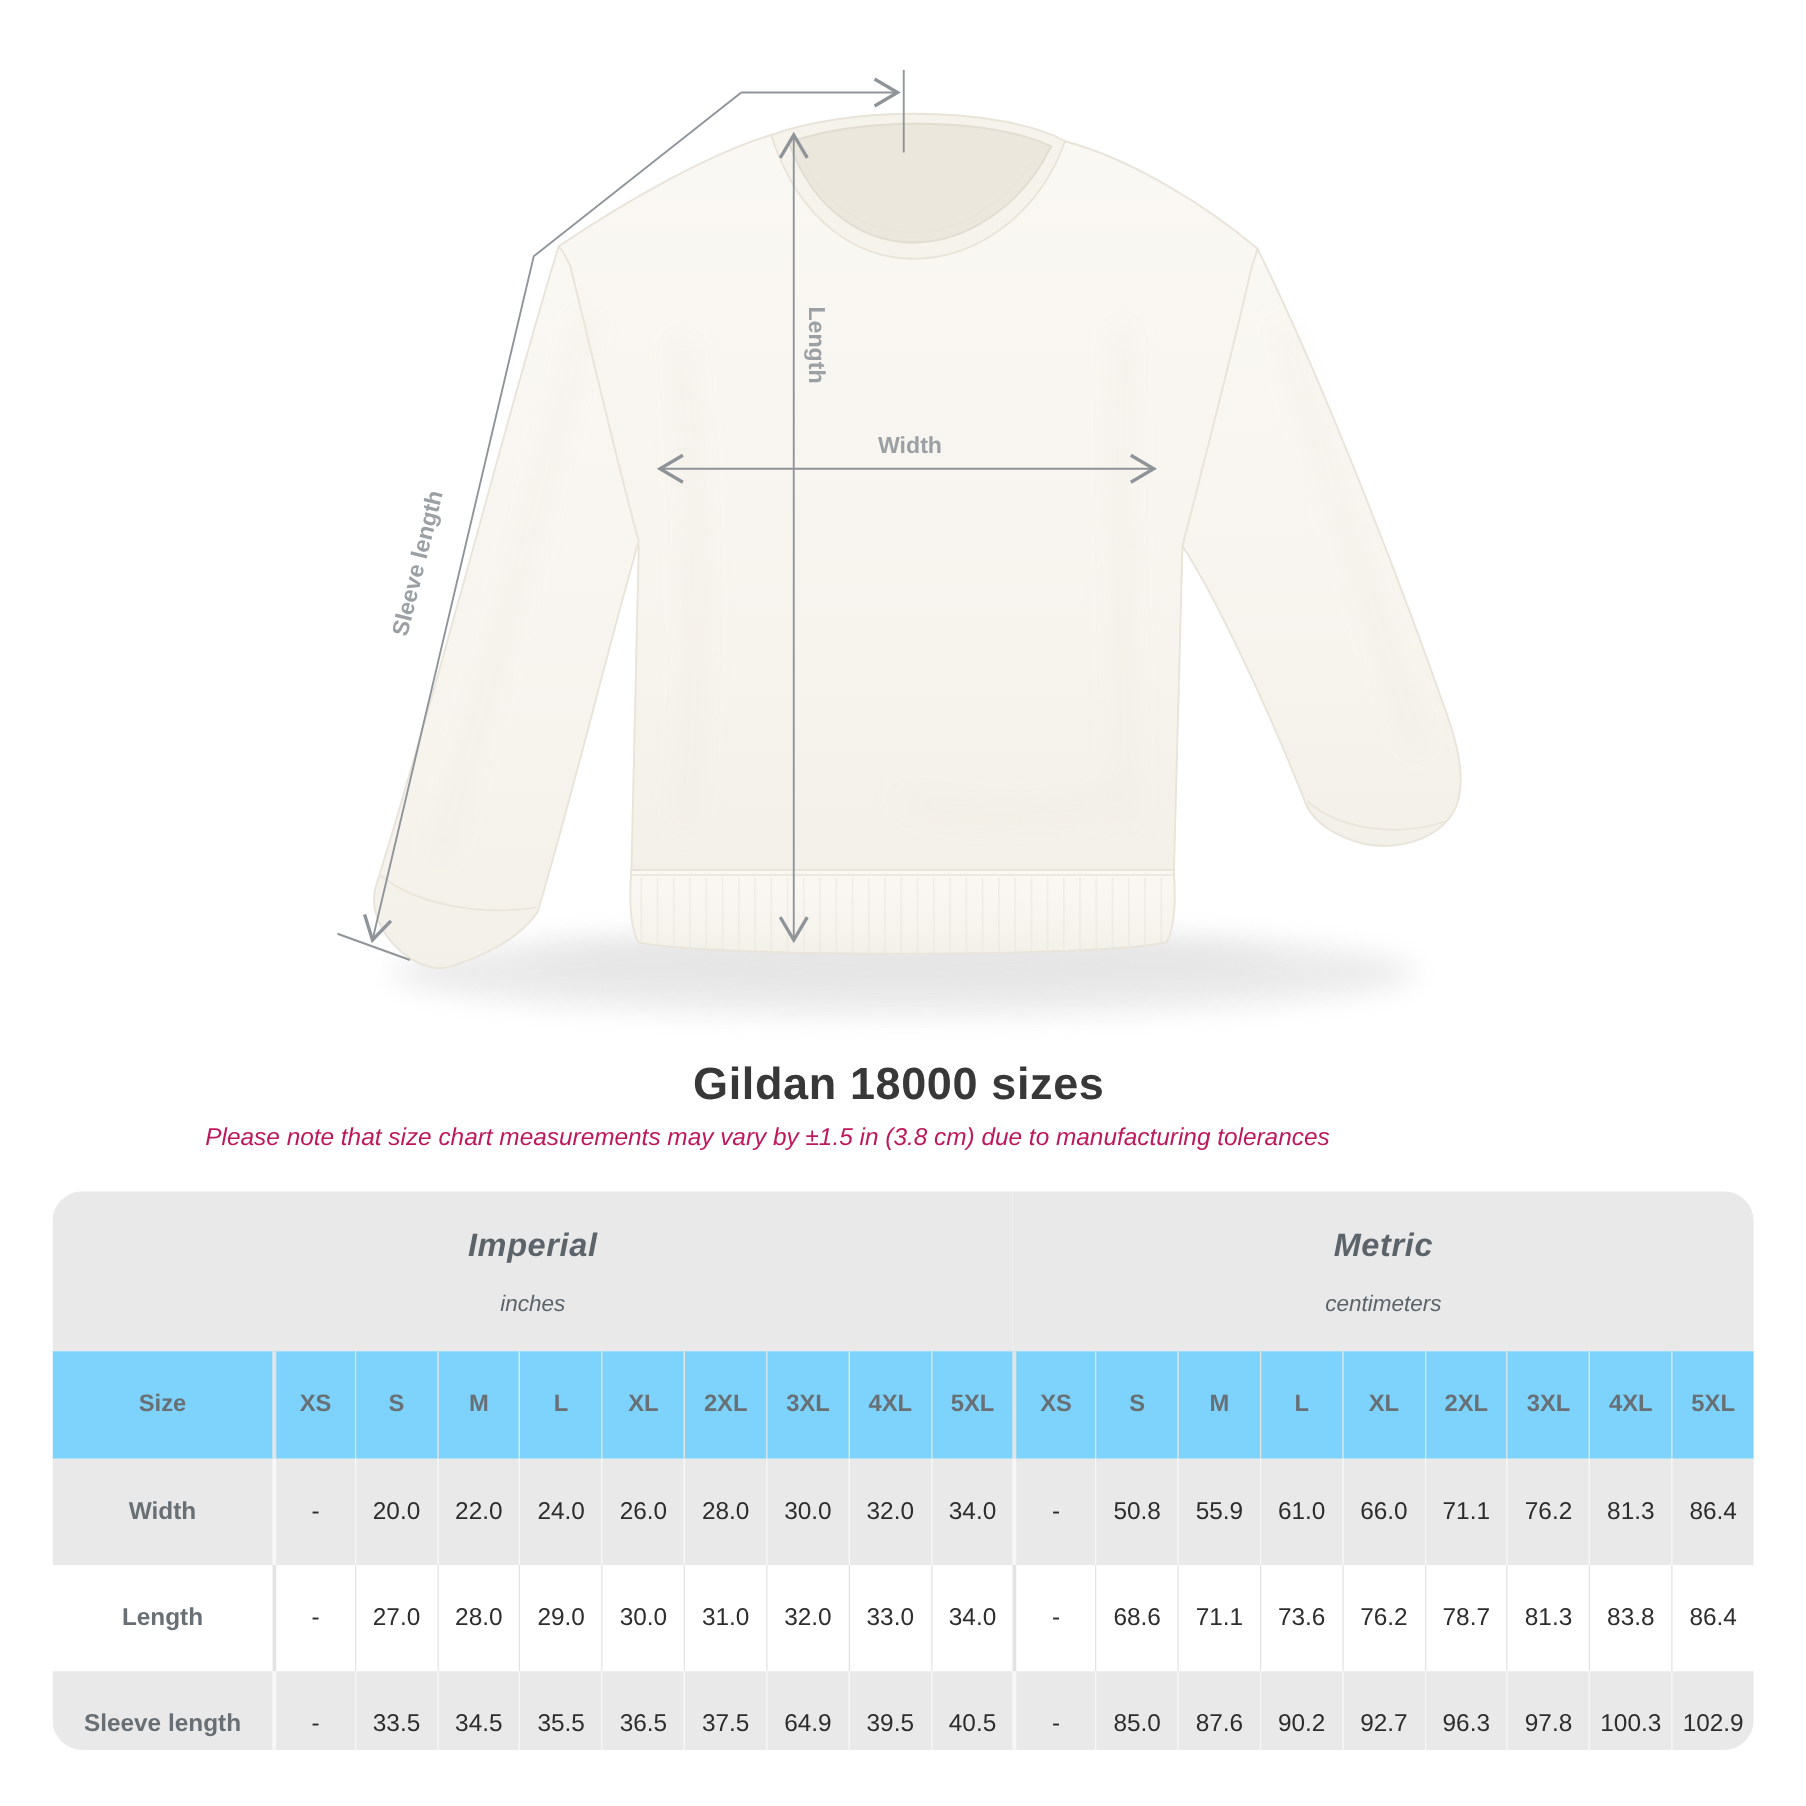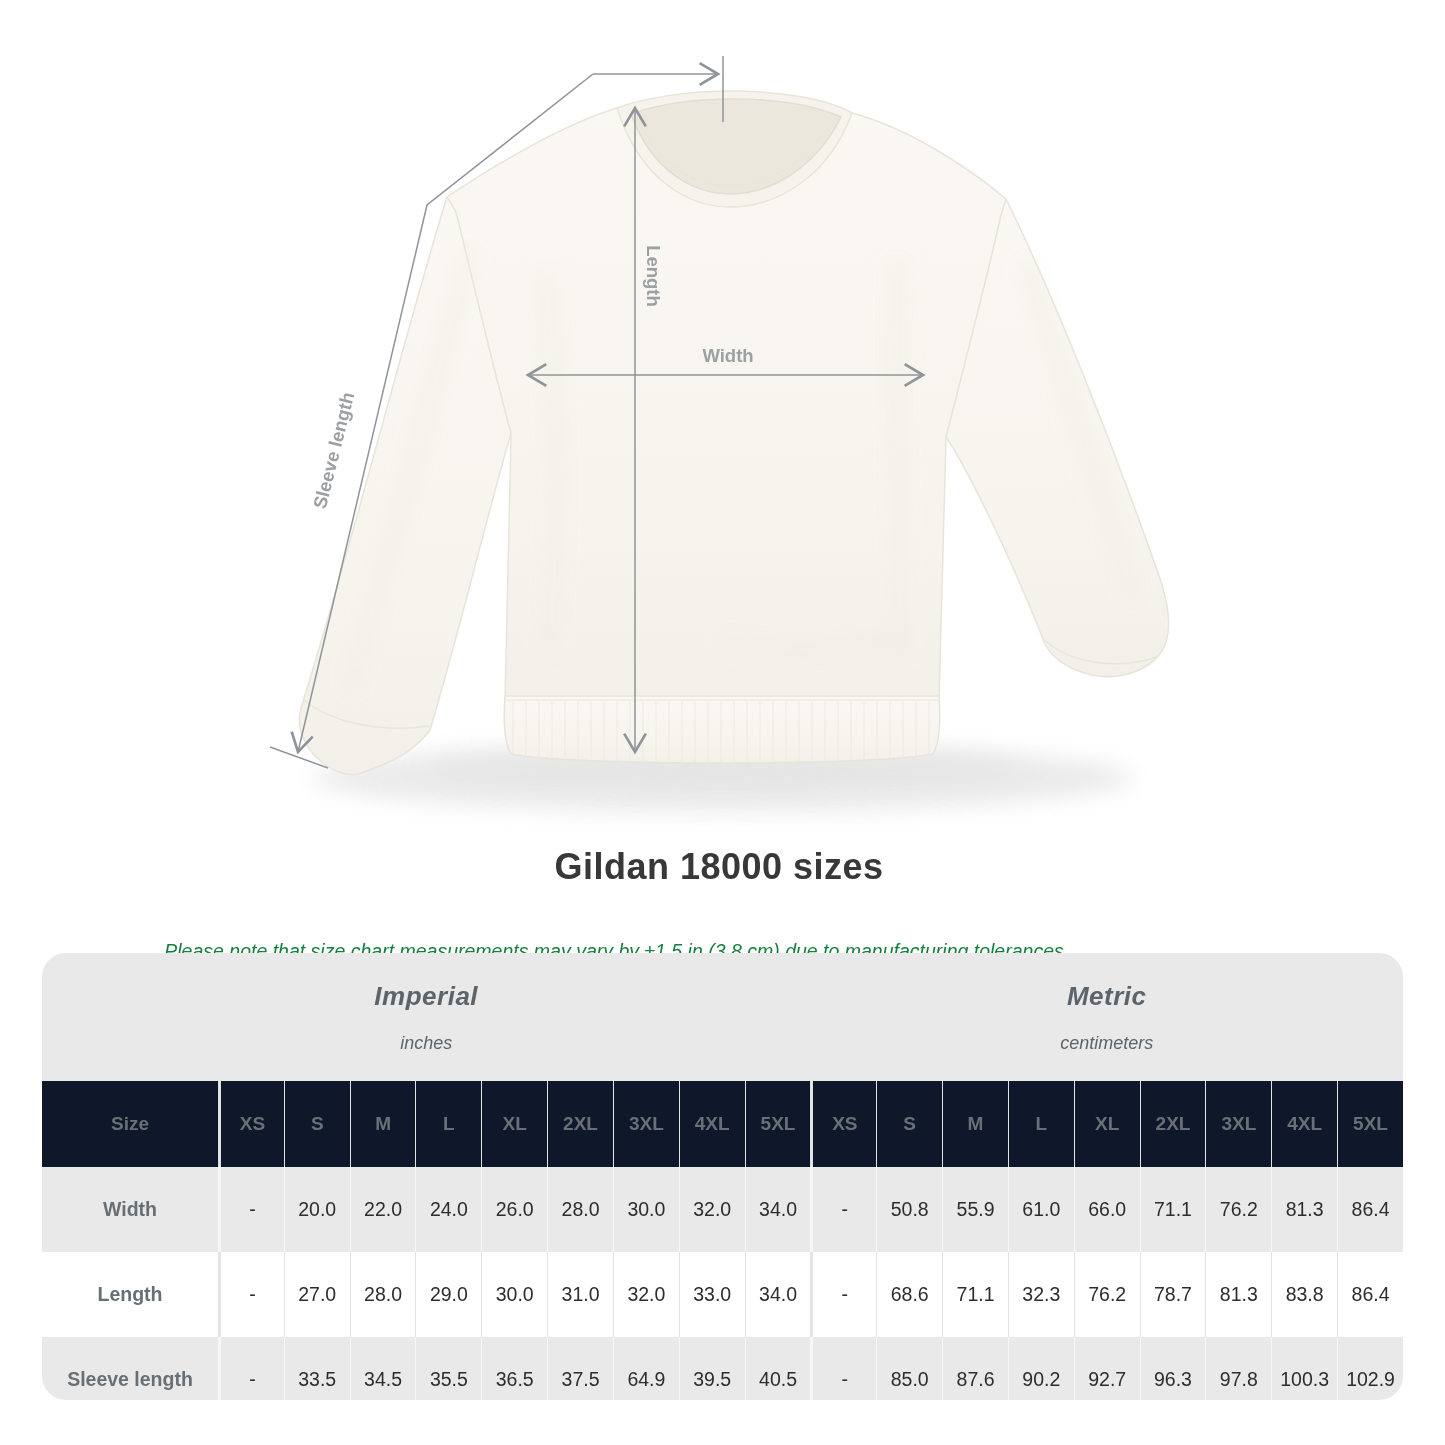--- a/index.html
+++ b/index.html
@@ -9,39 +9,39 @@
   }
   
   .diagram-wrap{position:absolute;left:0;top:0;width:1445px;height:832px;}
   
   .page-title{
     position:absolute;left:0;top:846px;width:1438px;text-align:center;
     font-size:36px;font-weight:bold;color:#383838;letter-spacing:.5px;
   }
   .page-subtitle{
     position:absolute;left:0;top:899px;width:1228px;text-align:center;
-    font-size:19.5px;font-style:italic;color:#15803d;margin-top:41px;
+    font-size:19.5px;font-style:italic;color:#be185d;
   }
   
   .table-card{
     position:absolute;left:42px;top:953px;width:1361px;height:447px;
     border-radius:24px;overflow:hidden;background:#ffffff;
   }
   table.size-table{
     width:100%;height:100%;border-collapse:separate;border-spacing:0;table-layout:fixed;
   }
   .size-table td,.size-table th{padding:0;text-align:center;vertical-align:middle;font-weight:normal;}
   col.lab{width:12.93%;}
   col.c{width:4.837%;}
   
   td.band{background:#e9e9e9;height:128px;vertical-align:middle;}
   .band-title{font-size:26px;font-weight:bold;font-style:italic;color:#5c646b;letter-spacing:.5px;}
   .band-unit{font-size:18px;font-style:italic;color:#5c646b;margin-top:21px;}
   
-  tr.row-size th{background:#0f172a;height:86px;font-size:19px;font-weight:bold;color:#687076;}
+  tr.row-size th{background:#7dd3fc;height:86px;font-size:19px;font-weight:bold;color:#687076;}
   tr.row-size .col{border-left:1px solid #e3e3e3;}
   tr.row-size .sep{border-left-width:3px;}
   
   tr.row-data td,tr.row-data th{height:85px;font-size:19.5px;color:#2d2d2d;}
   tr.row-data th.rowlabel{font-weight:bold;color:#687076;font-size:19.5px;}
   tr.gray td,tr.gray th{background:#e9e9e9;}
   tr.white td,tr.white th{background:#ffffff;}
   tr.gray .col{border-left:1px solid #f7f7f7;}
   tr.white .col{border-left:1px solid #e3e3e3;}
   tr.row-data .sep{border-left-width:3px;}
@@ -237,21 +237,21 @@
             <td class="col">28.0</td>
             <td class="col">29.0</td>
             <td class="col">30.0</td>
             <td class="col">31.0</td>
             <td class="col">32.0</td>
             <td class="col">33.0</td>
             <td class="col">34.0</td>
             <td class="col sep">-</td>
             <td class="col">68.6</td>
             <td class="col">71.1</td>
-            <td class="col">32.3</td>
+            <td class="col">73.6</td>
             <td class="col">76.2</td>
             <td class="col">78.7</td>
             <td class="col">81.3</td>
             <td class="col">83.8</td>
             <td class="col">86.4</td>
           </tr>
           <tr class="row-data gray">
             <th class="rowlabel">Sleeve length</th>
             <td class="col sep">-</td>
             <td class="col">33.5</td>

